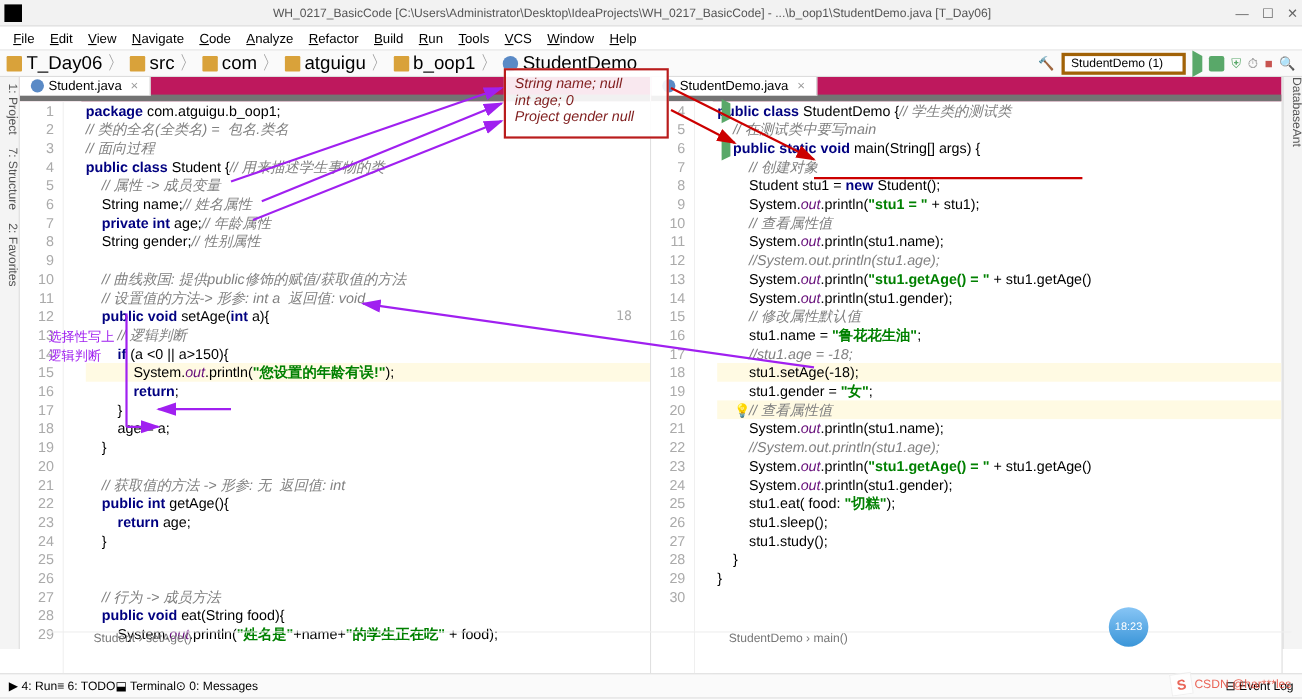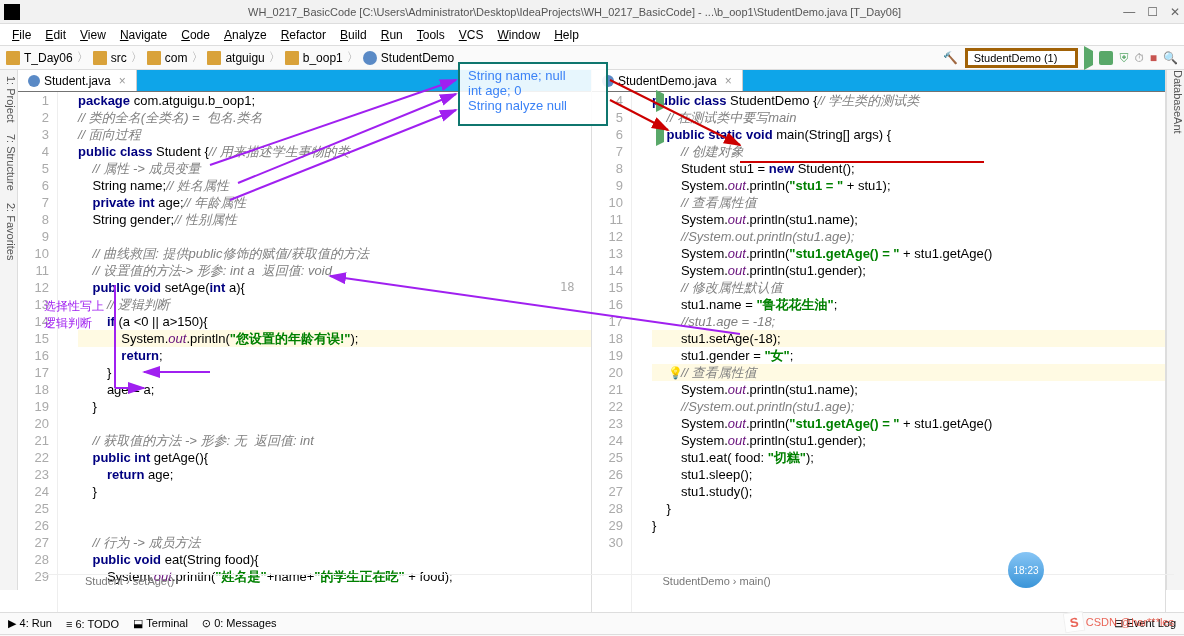--- a/index.html
+++ b/index.html
@@ -5,53 +5,53 @@
 * { margin: 0; padding: 0; box-sizing: border-box; font-family: "Segoe UI", Arial, sans-serif; }
 body { width: 1184px; height: 636px; overflow: hidden; background: #fff; font-size: 12px; color: #000; position: relative; }
 .title-bar { height: 24px; background: #f2f2f2; display: flex; align-items: center; padding: 0 4px; border-bottom: 1px solid #ddd; }
 .title-bar .logo { width: 16px; height: 16px; background: #000; margin-right: 6px; }
 .title-center { flex: 1; text-align: center; font-size: 11px; color: #555; }
 .win-controls { display: flex; gap: 12px; color: #666; }
 .menu-bar { height: 22px; display: flex; align-items: center; padding: 0 6px; gap: 2px; border-bottom: 1px solid #ddd; font-size: 12px; }
 .menu-bar span { padding: 0 6px; cursor: default; }
 .menu-bar span u { text-decoration: underline; }
 .bc-bar { height: 24px; display: flex; align-items: center; justify-content: space-between; padding: 0 6px; border-bottom: 1px solid #ddd; background: #fafafa; }
-.bc-left { display: flex; align-items: center; gap: 4px; font-size: 12px; }
+.bc-left { display: flex; align-items: center; gap: 4px; font-size: 17px; }
 .bc-left .sep { color: #999; }
 .bc-left .icon { width: 14px; height: 14px; }
 .folder-ic { background: #d9a23a; border-radius: 1px; }
 .class-ic { background: #5a8ac6; border-radius: 50%; }
 .bc-right { display: flex; align-items: center; gap: 6px; }
 .run-select { border: 3px solid #a16207; padding: 1px 18px 1px 6px; font-size: 11px; background: #fff; }
 .tb-icon { width: 14px; height: 14px; display: inline-block; }
 .play-ic { width: 0; height: 0; border-left: 9px solid #59a869; border-top: 5px solid transparent; border-bottom: 5px solid transparent; }
 .bug-ic { background: #59a869; border-radius: 2px; }
 .editors { display: flex; height: 542px; position: relative; }
 .editor { flex: 1; display: flex; flex-direction: column; border-right: 1px solid #ddd; overflow: hidden; }
-.tabs { height: 22px; display: flex; border-bottom: 1px solid #737373; background: #0ea5e9; }
+.tabs { height: 22px; display: flex; align-items: center; border-bottom: 6px solid #737373; background: #be185d; }
 .tab { padding: 2px 10px; display: flex; align-items: center; gap: 4px; border-right: 1px solid #ccc; background: #fff; font-size: 12px; }
 .tab .class-ic { width: 12px; height: 12px; }
 .tab .close { color: #999; margin-left: 4px; }
 .code-area { flex: 1; display: flex; overflow: hidden; font-family: "Consolas", "Monaco", monospace; font-size: 13px; line-height: 17px; position: relative; }
 .gutter { width: 40px; text-align: right; padding-right: 8px; color: #aaa; user-select: none; background: #fff; border-right: 1px solid #eee; }
 .gutter div { height: 17px; }
 .fold-col { width: 16px; background: #fff; }
 .code { flex: 1; white-space: pre; padding-left: 4px; overflow: hidden; }
 .code div { height: 17px; }
 .kw { color: #000080; font-weight: bold; }
 .str { color: #008000; font-weight: bold; }
 .cmt { color: #808080; font-style: italic; }
 .static-f { color: #660e7a; font-style: italic; }
-.anno-box { position: absolute; border: 2px solid #0f766e; background: rgba(255,255,255,0.9); padding: 4px 8px; font-family: Consolas, monospace; font-size: 13px; color: #3b82f6; z-index: 5; }
+.anno-box { position: absolute; border: 2px solid #b91c1c; background: rgba(255,255,255,0.9); padding: 4px 8px; font-family: Consolas, monospace; font-size: 13px; color: #7f1d1d; z-index: 5; font-style: italic; }
 .anno-text { position: absolute; color: #a020f0; font-size: 12px; font-family: Liberation Serif, serif; z-index: 5; }
 .time-badge { position: absolute; right: 140px; top: 552px; width: 36px; height: 36px; border-radius: 50%; background: linear-gradient(#87c5f5,#3a95d8); color: #fff; font-size: 10px; display: flex; align-items: center; justify-content: center; z-index: 6; }
 .bc-bottom { position: absolute; height: 17px; bottom: 45px; left: 42px; right: 10px; border-top: 1px solid #eee; font-size: 11px; color: #777; display: flex; }
 .bc-bottom .l { flex: 1; padding-left: 6px; margin-left: 37px; }
 .bc-bottom .r { flex: 1; padding-left: 66px; }
-.bottom-bar { height: 22px; display: flex; align-items: center; border-top: 1px solid #ddd; font-size: 11px; padding: 0 8px; gap: 14px; background: #fafafa; }
+.bottom-bar { height: 22px; display: flex; align-items: center; border-top: 1px solid #ddd; font-size: 11px; padding: 0 8px; background: #fafafa; }
 .bottom-bar .sp { flex: 1; }
 .status-bar { height: 22px; display: flex; align-items: center; border-top: 1px solid #ddd; font-size: 11px; padding: 0 8px; background: #fafafa; }
 .status-bar .sp { flex: 1; }
 .left-stripe { position: absolute; left: 0; top: 70px; width: 18px; height: 520px; background: #f4f4f4; border-right: 1px solid #ddd; writing-mode: vertical-rl; font-size: 11px; color: #555; }
 .left-stripe span { padding: 6px 2px; transform: rotate(180deg); }
 .right-stripe { position: absolute; right: 0; top: 70px; width: 18px; height: 520px; background: #f4f4f4; border-left: 1px solid #ddd; writing-mode: vertical-rl; font-size: 11px; color: #555; }
 .hl-line { background: #fffae3; }
 svg.overlay { position: absolute; top: 0; left: 0; pointer-events: none; z-index: 4; }
 .gray-num { position:absolute; color:#aaa; font-family:Consolas,monospace; font-size:12px; }
 .bulb { color:#e8a33d; }
@@ -230,21 +230,21 @@
 
 <div class="status-bar">
 
   <span class="sp"></span>
 
 </div>
 
 <div class="anno-box" style="left:458px;top:62px;width:150px;height:64px">
   <div>String name;   null</div>
   <div>int age;           0</div>
-  <div>String nalyze null</div>
+  <div>Project gender null</div>
 </div>
 <div class="anno-text" style="left:44px;top:298px;white-space:pre">选择性写上
 逻辑判断</div>
 <div class="gray-num" style="left:560px;top:280px">18</div>
 
 <div style="position:absolute;left:656px;top:94px"><span class="play-g"></span></div>
 <div style="position:absolute;left:656px;top:128px"><span class="play-g"></span></div>
 <div style="position:absolute;left:668px;top:366px" class="bulb">💡</div>
 
 <div class="time-badge">18:23</div>

